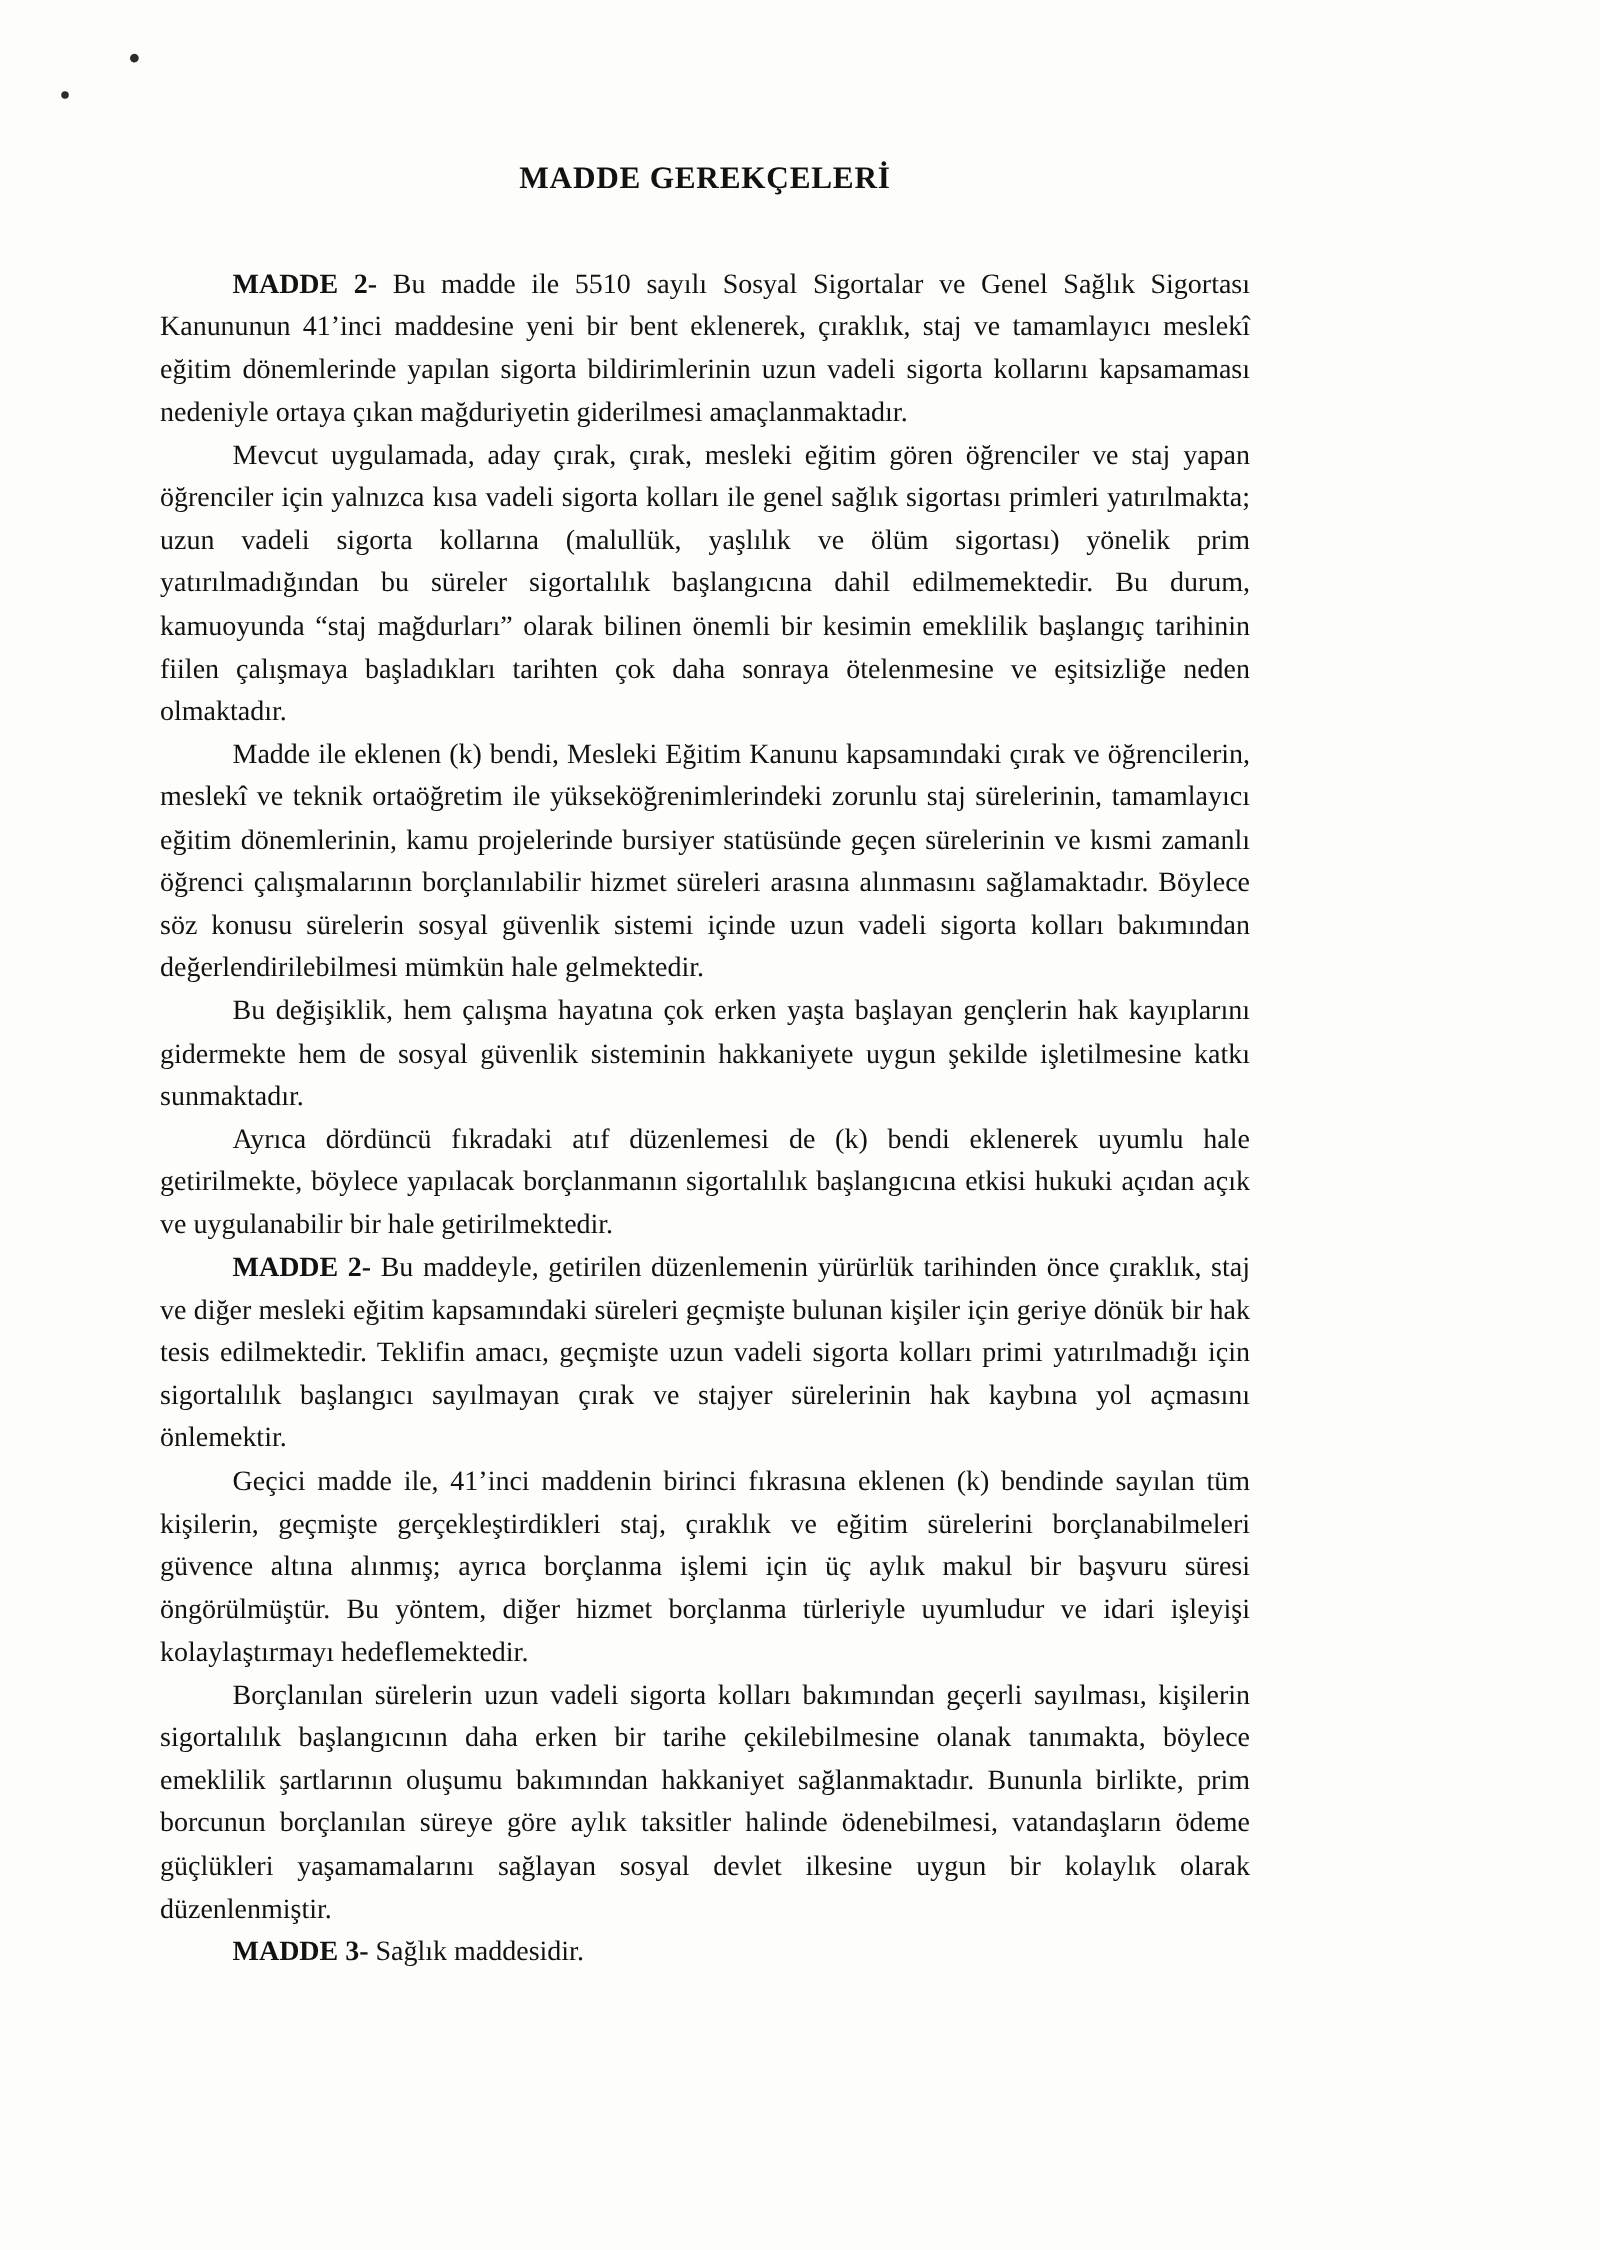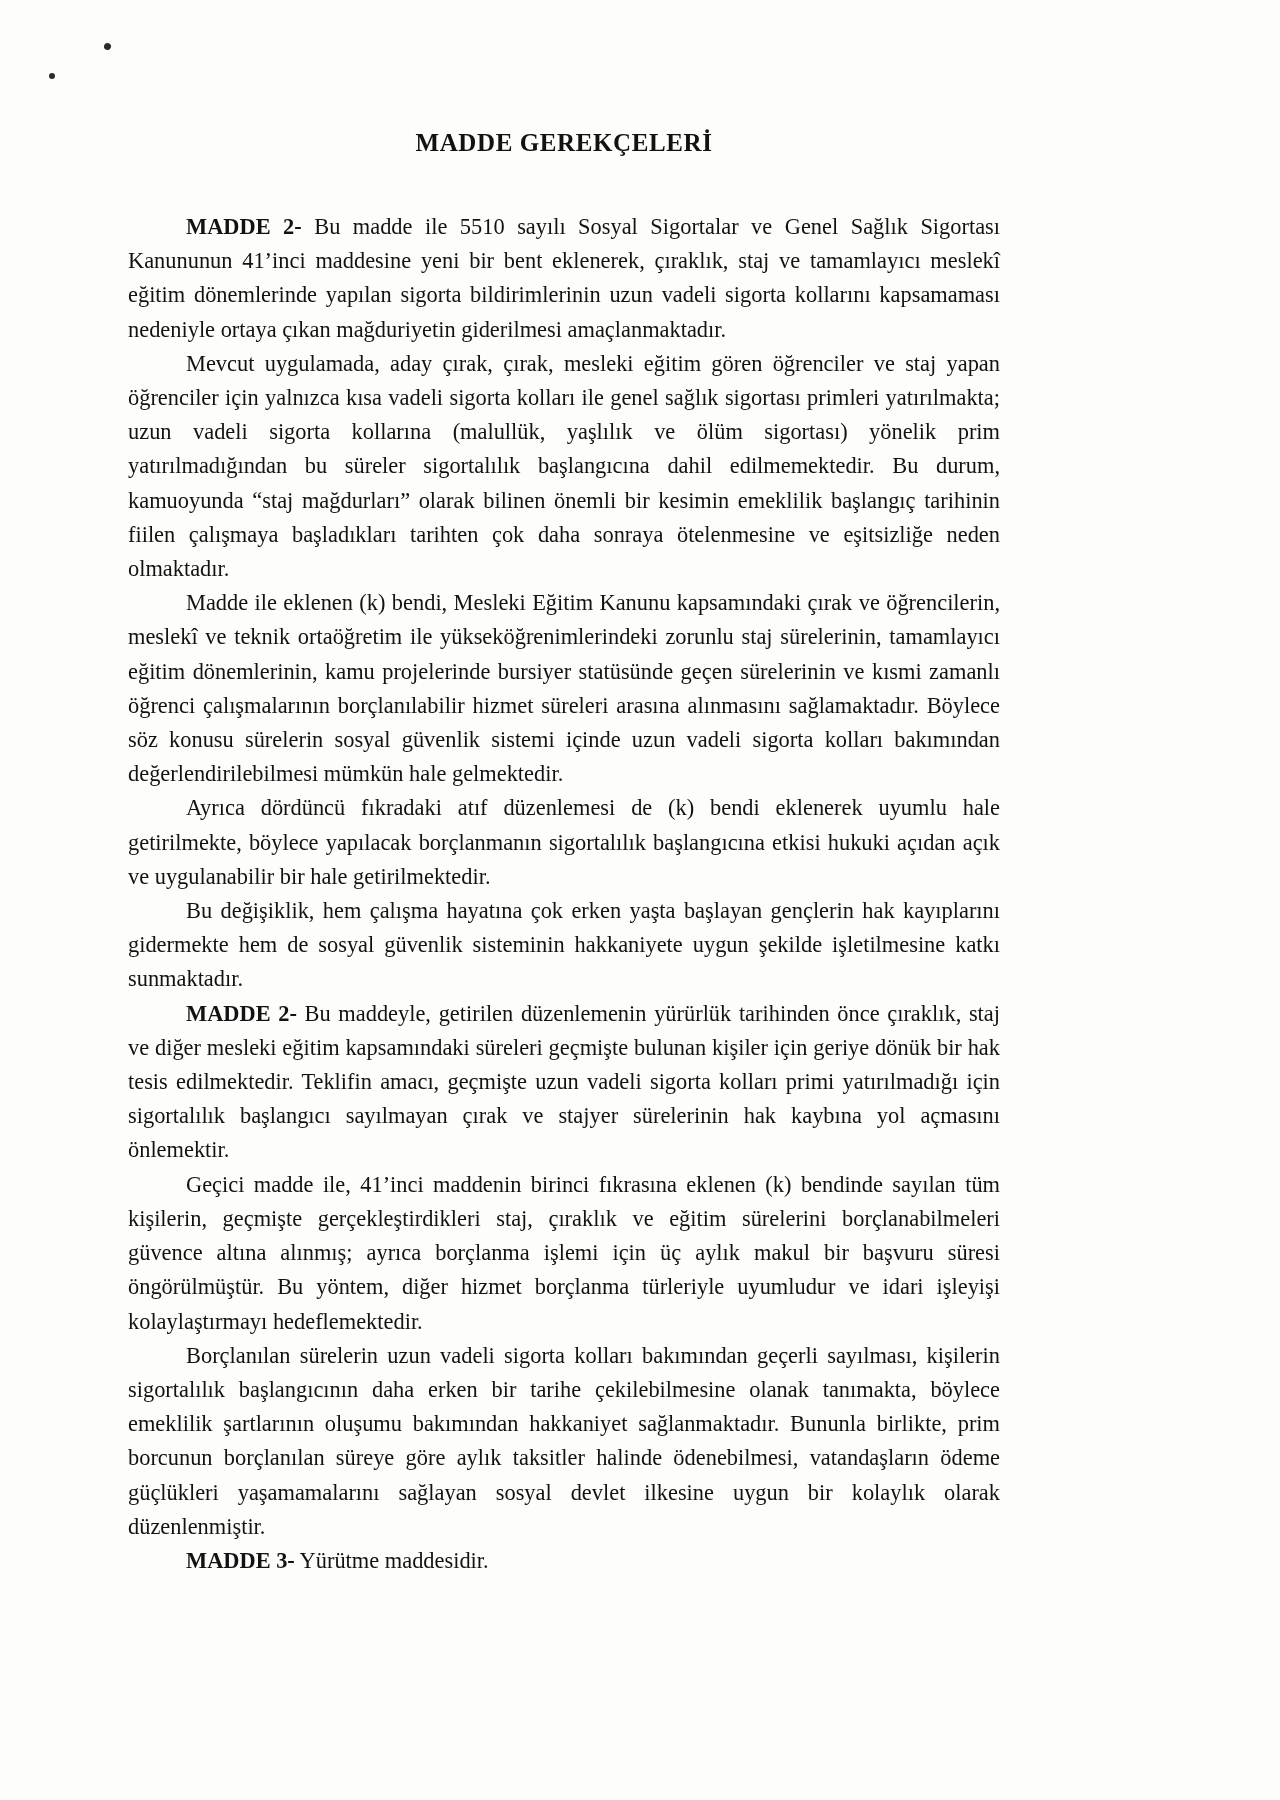--- a/index.html
+++ b/index.html
@@ -94,39 +94,39 @@
 
       <p class="para">
         <span>Mevcut uygulamada, aday çırak, çırak, mesleki eğitim gören öğrenciler ve staj yapan öğrenciler için yalnızca kısa vadeli sigorta kolları ile genel sağlık sigortası primleri yatırılmakta; uzun vadeli sigorta kollarına (malullük, yaşlılık ve ölüm sigortası) yönelik prim yatırılmadığından bu süreler sigortalılık başlangıcına dahil edilmemektedir. Bu durum, kamuoyunda “staj mağdurları” olarak bilinen önemli bir kesimin emeklilik başlangıç tarihinin fiilen çalışmaya başladıkları tarihten çok daha sonraya ötelenmesine ve eşitsizliğe neden olmaktadır.</span>
       </p>
 
       <p class="para">
         <span>Madde ile eklenen (k) bendi, Mesleki Eğitim Kanunu kapsamındaki çırak ve öğrencilerin, meslekî ve teknik ortaöğretim ile yükseköğrenimlerindeki zorunlu staj sürelerinin, tamamlayıcı eğitim dönemlerinin, kamu projelerinde bursiyer statüsünde geçen sürelerinin ve kısmi zamanlı öğrenci çalışmalarının borçlanılabilir hizmet süreleri arasına alınmasını sağlamaktadır. Böylece söz konusu sürelerin sosyal güvenlik sistemi içinde uzun vadeli sigorta kolları bakımından değerlendirilebilmesi mümkün hale gelmektedir.</span>
       </p>
 
       <p class="para">
-        <span>Ayrıca dördüncü fıkradaki atıf düzenlemesi de (k) bendi eklenerek uyumlu hale getirilmekte, böylece yapılacak borçlanmanın sigortalılık başlangıcına etkisi hukuki açıdan açık ve uygulanabilir bir hale getirilmektedir.</span>
+        <span>Bu değişiklik, hem çalışma hayatına çok erken yaşta başlayan gençlerin hak kayıplarını gidermekte hem de sosyal güvenlik sisteminin hakkaniyete uygun şekilde işletilmesine katkı sunmaktadır.</span>
       </p>
 
       <p class="para">
-        <span>Bu değişiklik, hem çalışma hayatına çok erken yaşta başlayan gençlerin hak kayıplarını gidermekte hem de sosyal güvenlik sisteminin hakkaniyete uygun şekilde işletilmesine katkı sunmaktadır.</span>
+        <span>Ayrıca dördüncü fıkradaki atıf düzenlemesi de (k) bendi eklenerek uyumlu hale getirilmekte, böylece yapılacak borçlanmanın sigortalılık başlangıcına etkisi hukuki açıdan açık ve uygulanabilir bir hale getirilmektedir.</span>
       </p>
 
       <p class="para">
         <span class="run-in">MADDE 2-</span><span> Bu maddeyle, getirilen düzenlemenin yürürlük tarihinden önce çıraklık, staj ve diğer mesleki eğitim kapsamındaki süreleri geçmişte bulunan kişiler için geriye dönük bir hak tesis edilmektedir. Teklifin amacı, geçmişte uzun vadeli sigorta kolları primi yatırılmadığı için sigortalılık başlangıcı sayılmayan çırak ve stajyer sürelerinin hak kaybına yol açmasını önlemektir.</span>
       </p>
 
       <p class="para">
         <span>Geçici madde ile, 41’inci maddenin birinci fıkrasına eklenen (k) bendinde sayılan tüm kişilerin, geçmişte gerçekleştirdikleri staj, çıraklık ve eğitim sürelerini borçlanabilmeleri güvence altına alınmış; ayrıca borçlanma işlemi için üç aylık makul bir başvuru süresi öngörülmüştür. Bu yöntem, diğer hizmet borçlanma türleriyle uyumludur ve idari işleyişi kolaylaştırmayı hedeflemektedir.</span>
       </p>
 
       <p class="para">
         <span>Borçlanılan sürelerin uzun vadeli sigorta kolları bakımından geçerli sayılması, kişilerin sigortalılık başlangıcının daha erken bir tarihe çekilebilmesine olanak tanımakta, böylece emeklilik şartlarının oluşumu bakımından hakkaniyet sağlanmaktadır. Bununla birlikte, prim borcunun borçlanılan süreye göre aylık taksitler halinde ödenebilmesi, vatandaşların ödeme güçlükleri yaşamamalarını sağlayan sosyal devlet ilkesine uygun bir kolaylık olarak düzenlenmiştir.</span>
       </p>
 
 
       <p class="para last-short closing">
-        <span class="run-in">MADDE 3-</span><span> Yürütme maddesidir.</span>
+        <span class="run-in">MADDE 3-</span><span> Sağlık maddesidir.</span>
       </p>
 
     </div>
   </div>
 </div>
 
 </body></html>

